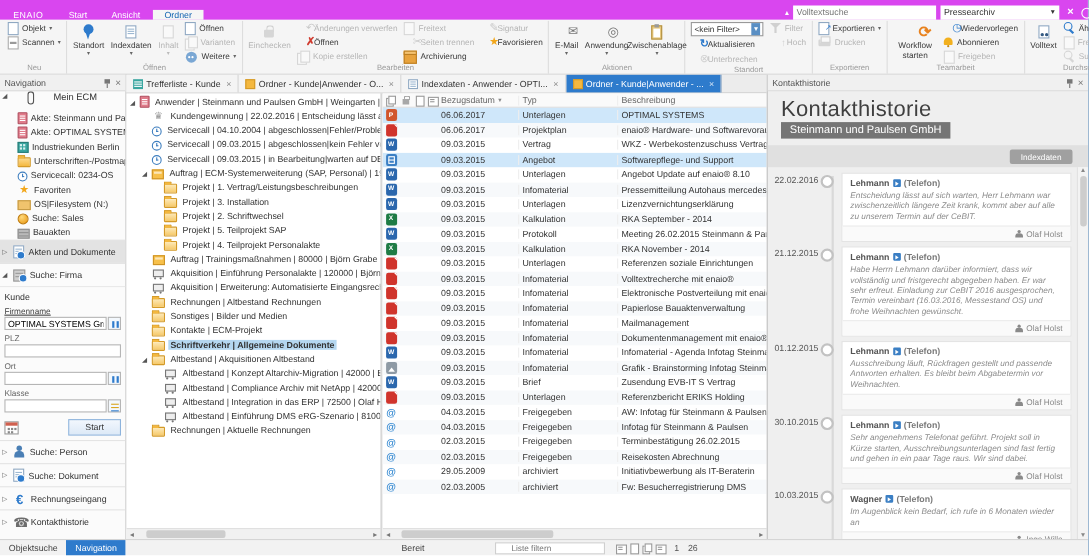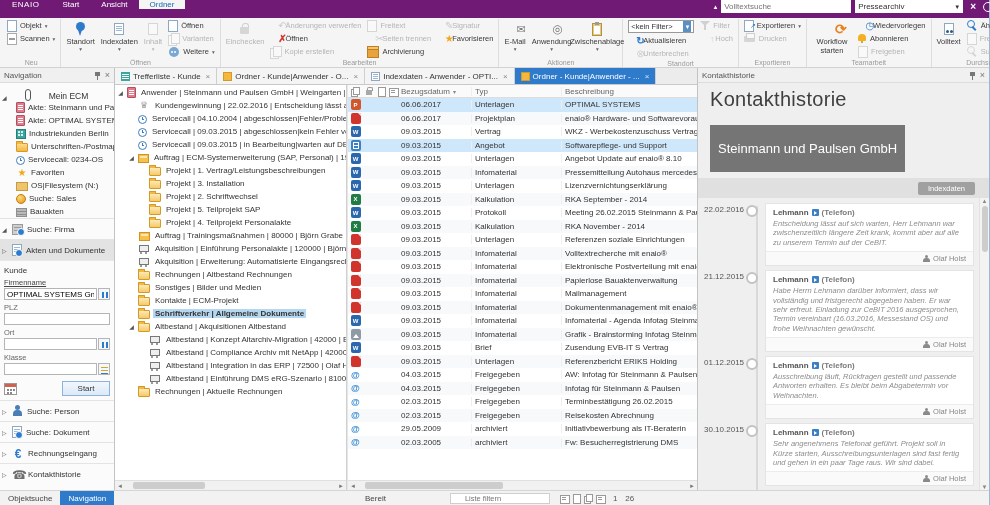--- a/index.html
+++ b/index.html
@@ -1,21 +1,21 @@
 <!DOCTYPE html>
 <html><head>
 <meta charset="utf-8">
 <style>
   *{box-sizing:border-box;margin:0;padding:0}
   html,body{width:990px;height:505px;overflow:hidden}
   body{font-family:"Liberation Sans",sans-serif;font-size:9px;color:#333;background:#fff}
   .app{width:990px;height:505px;display:flex;flex-direction:column;border-right:1px solid #9db8d2}
 
   
-  .titlebar{height:18px;background:#701a75;display:flex;align-items:flex-start;color:#fff;flex:none}
+  .titlebar{height:18px;background:#d946ef;display:flex;align-items:flex-end;color:#fff;flex:none}
   .app-name{padding:0 12px;display:flex;align-items:center;font-size:8px;letter-spacing:.5px}
   .menu-tab{padding:0 11px;display:flex;align-items:center;font-size:8px;cursor:default}
   .menu-tab.active{background:#f5f5f5;color:#1565b2}
   .tb-right{margin-left:auto;display:flex;align-items:center;gap:4px;padding-right:2px}
   .tb-collapse{font-size:7px;color:#fff}
   .tb-search{width:130px;height:13px;border:none;font-size:8px;padding:0 3px;font-family:"Liberation Sans",sans-serif}
   .tb-scope{width:108px;height:13px;background:#fff;color:#333;font-size:8px;display:flex;align-items:center;padding:0 3px}
   .tb-scope span.v{flex:1;overflow:hidden;white-space:nowrap}
   .tb-scope .dda{color:#333;font-size:6px}
   .tb-x{font-size:10px;font-weight:bold;padding:0 3px}
@@ -157,21 +157,21 @@
 
   
   .main{flex:1;display:flex;min-height:0}
   .panel-head{height:15px;display:flex;align-items:center;gap:3px;padding:0 4px;background:#f0f0f0;border-bottom:1px solid #dcdcdc;color:#555;font-size:8px;flex:none}
   .panel-head .t{flex:1;white-space:nowrap;overflow:hidden}
   .panel-head .x{color:#777;font-size:9px;line-height:9px}
 
   
   .nav-panel{width:115px;flex:none;background:#fbfbfb;border-right:1px solid #c3c3c3;display:flex;flex-direction:column;min-height:0}
   .nav-body{flex:1;overflow:hidden;font-size:8px}
-  .nav-root{display:flex;align-items:flex-end;gap:17px;height:18px;padding:0 2px;font-size:8.5px}
+  .nav-root{display:flex;align-items:flex-start;gap:17px;height:18px;padding:0 2px;font-size:8.5px}
   .nav-item{display:flex;align-items:center;gap:3px;height:13px;padding-left:16px;white-space:nowrap;overflow:hidden;color:#333}
   .nav-sec{display:flex;align-items:center;gap:4px;height:21px;padding:0 2px;border-top:1px solid #e4e4e4;white-space:nowrap;overflow:hidden}
   .nav-sec.gray{background:#e3e3e3}
   .nav-sec .exp{width:6px;font-size:6px;color:#555}
   .form{padding:2px 4px 4px;border-top:1px solid #e9e9e9}
   .f-label{font-size:7.5px;color:#666;margin-top:3px}
   .f-label.strong{color:#333;font-size:8px}
   .f-label.link{text-decoration:underline;color:#444}
   .f-row{display:flex;align-items:center;gap:1px;margin-top:1px}
   .f-input{flex:1;width:100%;height:12px;border:1px solid #b5b5b5;background:#fff;font-size:8px;padding:0 2px;font-family:"Liberation Sans",sans-serif;min-width:0}
@@ -219,21 +219,21 @@
   .spacer{flex:1}
   .hscroll{height:10px;background:#f1f1f1;border-top:1px solid #e0e0e0;display:flex;align-items:center;flex:none;font-size:7px;color:#777}
   .hscroll .ar{width:10px;text-align:center}
   .hscroll .track{flex:1;height:100%;position:relative}
   .hscroll .thumb{position:absolute;top:1px;bottom:1px;background:#cdcdcd;border-radius:2px}
 
   
   .right-panel{flex:1;background:#efefef;border-left:1px solid #c3c3c3;display:flex;flex-direction:column;min-height:0}
   .ct-titlearea{padding:5px 12px 6px;flex:none}
   .ct-h1{font-size:20px;font-weight:300;color:#3f3f3f;letter-spacing:.3px}
-  .ct-badge{display:inline-block;background:#757575;color:#fff;font-size:13px;padding:16px 8px;margin-top:14px}
+  .ct-badge{display:inline-block;background:#757575;color:#fff;font-size:10px;padding:2px 8px;margin-top:0}
   .ct-toolbar{height:20px;background:#e0e0e0;display:flex;align-items:center;justify-content:flex-end;padding:0 14px;flex:none}
   .ct-ixbtn{background:#a0a0a0;color:#fff;border:none;font-size:7.5px;padding:2px 10px;border-radius:2px;font-family:"Liberation Sans",sans-serif}
   .ct-wrap{flex:1;display:flex;min-height:0}
   .timeline{flex:1;position:relative;overflow:hidden;padding-top:6px}
   .timeline::before{content:"";position:absolute;left:58px;top:8px;bottom:0;width:2px;background:#d9d9d9}
   .ct-entry{display:flex;margin-bottom:6px;position:relative}
   .ct-date{width:48px;flex:none;font-size:8px;color:#555;padding-left:6px;padding-top:1px}
   .ct-node{width:20px;flex:none;position:relative}
   .ct-node::before{content:"";position:absolute;left:0;top:1px;width:8px;height:8px;border:2px solid #c2c2c2;border-radius:50%;background:#fff}
   .ct-card{flex:1;background:#fff;margin-right:6px;box-shadow:0 0 0 1px #e4e4e4}
@@ -555,29 +555,29 @@
             </div>
             <div class="nav-item">
               <span class="ic ic-ball"></span>
               <span>Suche: Sales</span>
             </div>
             <div class="nav-item">
               <span class="ic ic-bricks"></span>
               <span>Bauakten</span>
             </div>
           </div>
+        <div class="nav-sec gray">
+          <span class="exp">▷</span>
+          <span class="ic ic-docinfo"></span>
+          <span>Akten und Dokumente</span>
+        </div>
         <div class="nav-sec">
           <span class="exp">◢</span>
           <span class="ic ic-cabinet"></span>
           <span>Suche: Firma</span>
-        </div>
-        <div class="nav-sec gray">
-          <span class="exp">▷</span>
-          <span class="ic ic-docinfo"></span>
-          <span>Akten und Dokumente</span>
         </div>
         <div class="form">
           <div class="f-label strong">Kunde</div>
           <div class="f-label link">Firmenname</div>
           <div class="f-row">
             <input class="f-input" value="OPTIMAL SYSTEMS GmbH" style="">
             <span class="f-btn bars-blue"></span>
           </div>
           <div class="f-label">PLZ</div>
           <div class="f-row">

